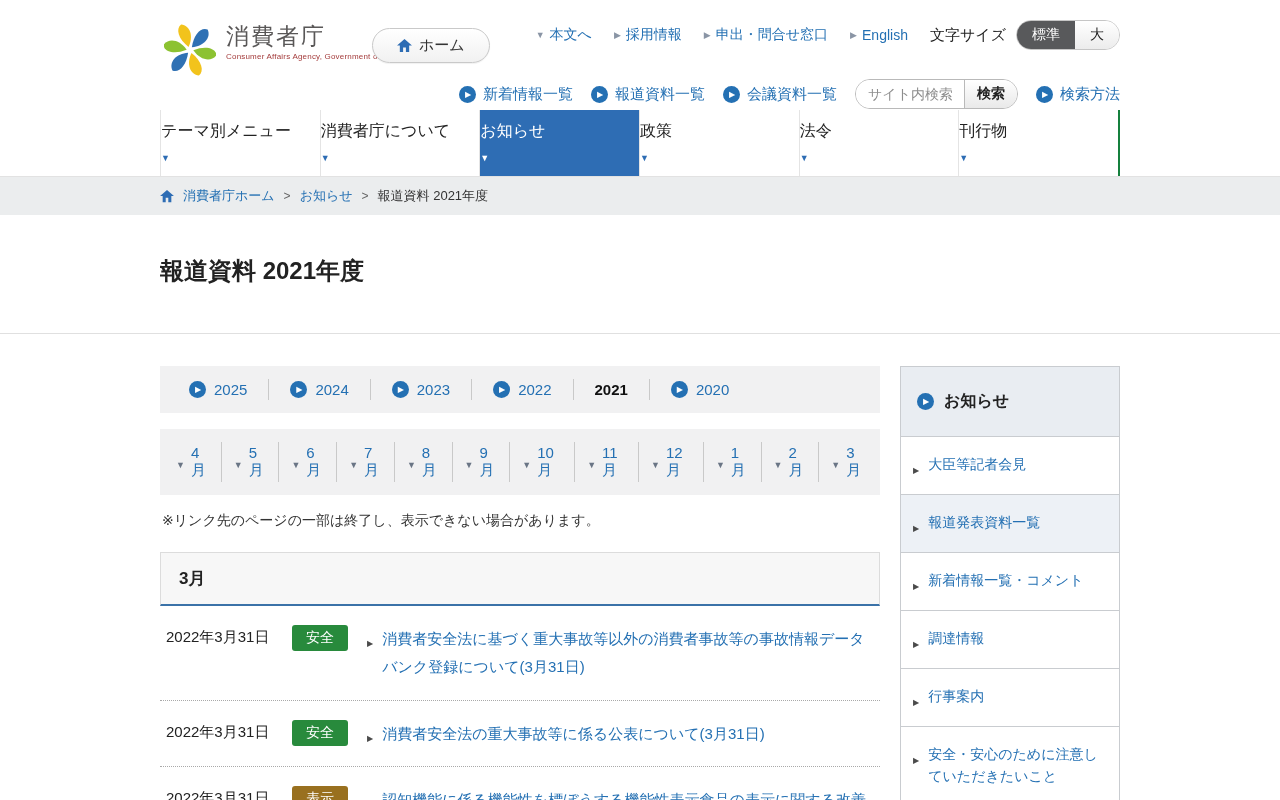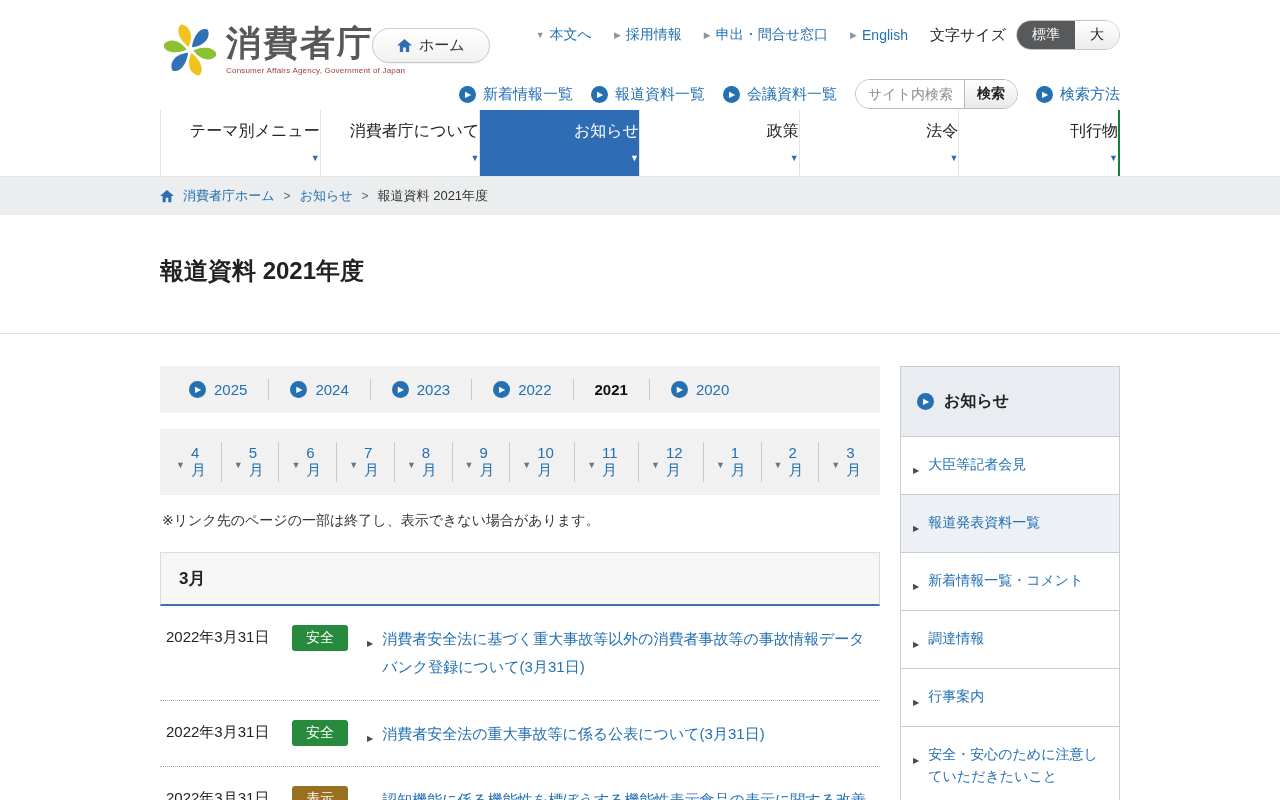--- a/index.html
+++ b/index.html
@@ -5,21 +5,21 @@
   * { margin:0; padding:0; box-sizing:border-box; }
   html,body { width:1280px; height:800px; overflow:hidden; background:#fff;
     font-family:"Liberation Sans","DejaVu Sans",sans-serif; color:#333; }
   a { text-decoration:none; cursor:pointer; }
   .inner { width:960px; margin:0 auto; position:relative; }
 
   
   .header { height:110px; background:#fff; }
   .header .inner { height:110px; }
   .brand { position:absolute; left:4px; top:24px; display:flex; align-items:flex-start; gap:10px; }
-  .brand-text .brand-title { font-size:35px; font-weight:bold; color:#595757; letter-spacing:2px; line-height:1.1; }
+  .brand-text .brand-title { font-size:23px; font-weight:normal; color:#595757; letter-spacing:2px; line-height:1.1; }
   .brand-text .brand-sub { font-size:8px; color:#a43c3c; margin-top:3px; letter-spacing:.2px; }
   .home-btn { position:absolute; left:212px; top:28px; display:inline-flex; align-items:center; gap:7px;
     padding:7px 24px; border:1px solid #c9c9c9; border-radius:18px;
     background:linear-gradient(#ffffff,#f1f1f1); font-size:15px; color:#333; box-shadow:0 1px 1px rgba(0,0,0,.06); }
   .home-glyph { width:15px; height:14px; }
 
   .util-row1 { position:absolute; right:0; top:20px; display:flex; align-items:center; gap:22px; font-size:14px; }
   .util-link { color:#2470b3; display:inline-flex; align-items:center; gap:5px; }
   .util-marker { color:#8a95a5; font-size:9px; }
   .fontsize { display:flex; align-items:center; gap:10px; color:#222; font-size:15px; }
@@ -38,21 +38,21 @@
   .searchbox input { border:0; outline:none; padding:0 12px; width:108px; font-size:14px;
     font-family:"Liberation Sans","DejaVu Sans",sans-serif;text-align:center; }
   .searchbox input::placeholder { color:#8d8d8d; }
   .search-btn { border:0; border-left:1px solid #b9b9b9; background:linear-gradient(#fff,#e9e9e9);
     font-weight:bold; font-size:14px; padding:0 12px; cursor:pointer; color:#222;
     font-family:"Liberation Sans","DejaVu Sans",sans-serif; }
 
   
   .gnav { border-bottom:1px solid #e2e2e2; background:#fff; }
   .gnav .inner { display:flex; height:66px; }
-  .gnav-item { flex:1; display:flex; flex-direction:column; align-items:flex-end; justify-content:center;
+  .gnav-item { flex:1; display:flex; flex-direction:column; align-items:flex-start; justify-content:center;
     gap:5px; border-left:1px solid #e4e4e4; cursor:pointer; }
   .gnav-item:last-child { border-right:2px solid #15803d; }
   .gnav-label { font-size:16px; color:#222; }
   .nav-caret::before { content:"▼"; font-size:9px; color:#2e6db4; }
   .gnav-item.active { background:#2e6db4; }
   .gnav-item.active .gnav-label { color:#fff; }
   .gnav-item.active .nav-caret::before { color:#fff; }
 
   
   .crumbbar { background:#ebedee; height:38px; }

